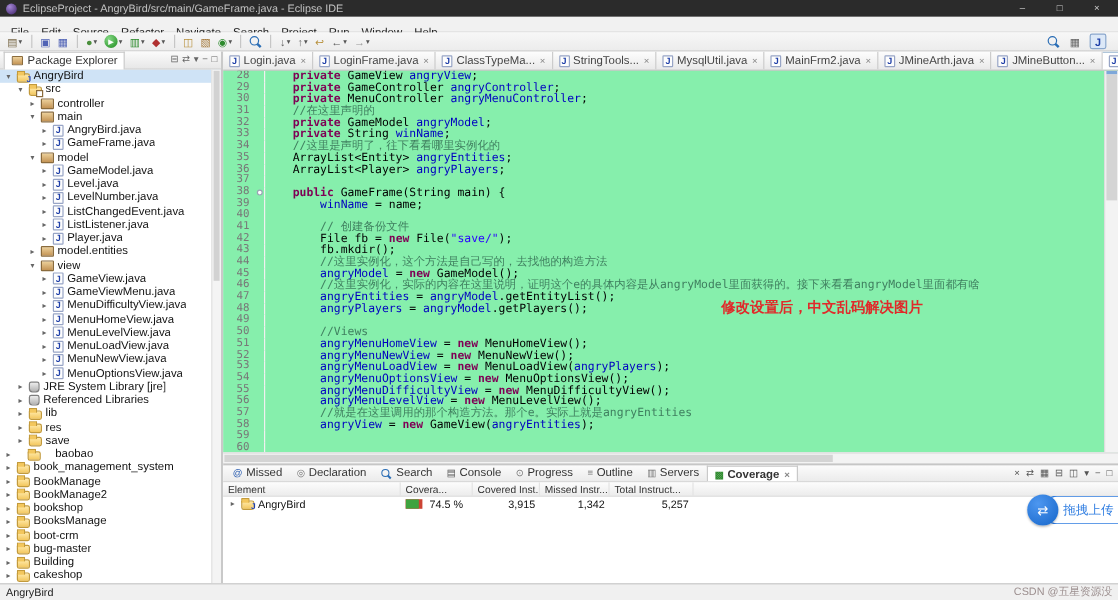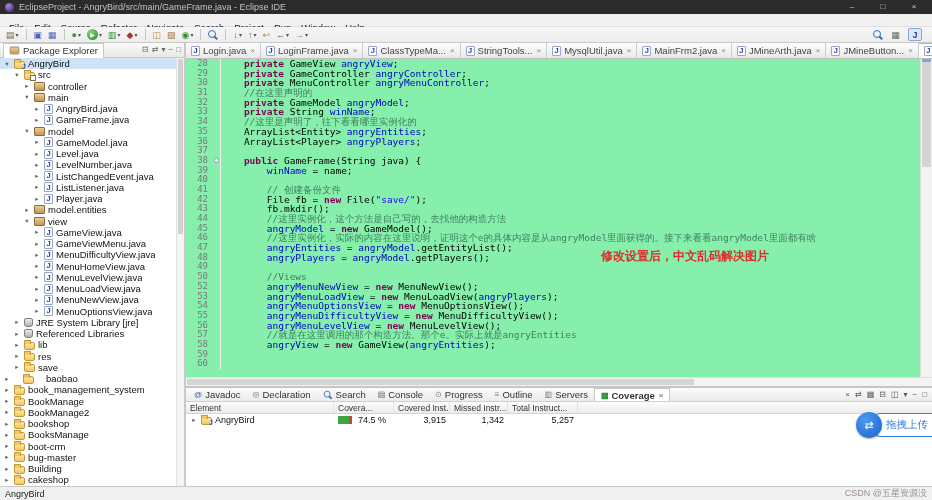--- a/index.html
+++ b/index.html
@@ -535,21 +535,21 @@
             <div class="code-line">
               <span class="line-num">37</span>
               <span class="fold-col"></span>
               <span class="line-text">    </span>
             </div>
             <div class="code-line">
               <span class="line-num">38</span>
               <span class="fold-col">
                 <span class="fold-dot"></span>
               </span>
-              <span class="line-text">    <span class="tok-k">public </span><span class="tok-p">GameFrame(String java) {</span></span>
+              <span class="line-text">    <span class="tok-k">public </span><span class="tok-p">GameFrame(String main) {</span></span>
             </div>
             <div class="code-line">
               <span class="line-num">39</span>
               <span class="fold-col"></span>
               <span class="line-text">        <span class="tok-f">winName</span><span class="tok-p"> = name;</span></span>
             </div>
             <div class="code-line">
               <span class="line-num">40</span>
               <span class="fold-col"></span>
               <span class="line-text">        </span>
@@ -596,20 +596,25 @@
             </div>
             <div class="code-line">
               <span class="line-num">49</span>
               <span class="fold-col"></span>
               <span class="line-text">        </span>
             </div>
             <div class="code-line">
               <span class="line-num">50</span>
               <span class="fold-col"></span>
               <span class="line-text">        <span class="tok-c">//Views</span></span>
+            </div>
+            <div class="code-line">
+              <span class="line-num">51</span>
+              <span class="fold-col"></span>
+              <span class="line-text">        <span class="tok-f">angryMenuHomeView</span><span class="tok-p"> = </span><span class="tok-k">new </span><span class="tok-p">MenuHomeView();</span></span>
             </div>
             <div class="code-line">
               <span class="line-num">52</span>
               <span class="fold-col"></span>
               <span class="line-text">        <span class="tok-f">angryMenuNewView</span><span class="tok-p"> = </span><span class="tok-k">new </span><span class="tok-p">MenuNewView();</span></span>
             </div>
             <div class="code-line">
               <span class="line-num">53</span>
               <span class="fold-col"></span>
               <span class="line-text">        <span class="tok-f">angryMenuLoadView</span><span class="tok-p"> = </span><span class="tok-k">new </span><span class="tok-p">MenuLoadView(</span><span class="tok-f">angryPlayers</span><span class="tok-p">);</span></span>
@@ -658,21 +663,21 @@
 
       <div class="editor-hscroll">
         <div class="hthumb"></div>
       </div>
 
       <div class="bottom-panel">
         <div class="panel-tabbar">
           <span style="display:flex;align-items:stretch;">
               <div class="btab">
                 <span class="btab-glyph" style="color: rgb(42, 93, 176);">@</span>
-                <span class="btab-label">Javadoc</span>
+                <span class="btab-label">Missed</span>
               </div>
               <div class="btab">
                 <span class="btab-glyph" style="color: rgb(119, 119, 119);">◎</span>
                 <span class="btab-label">Declaration</span>
               </div>
               <div class="btab">
                 <span class="mag-icon small"></span>
                 <span class="btab-label">Search</span>
               </div>
               <div class="btab">

